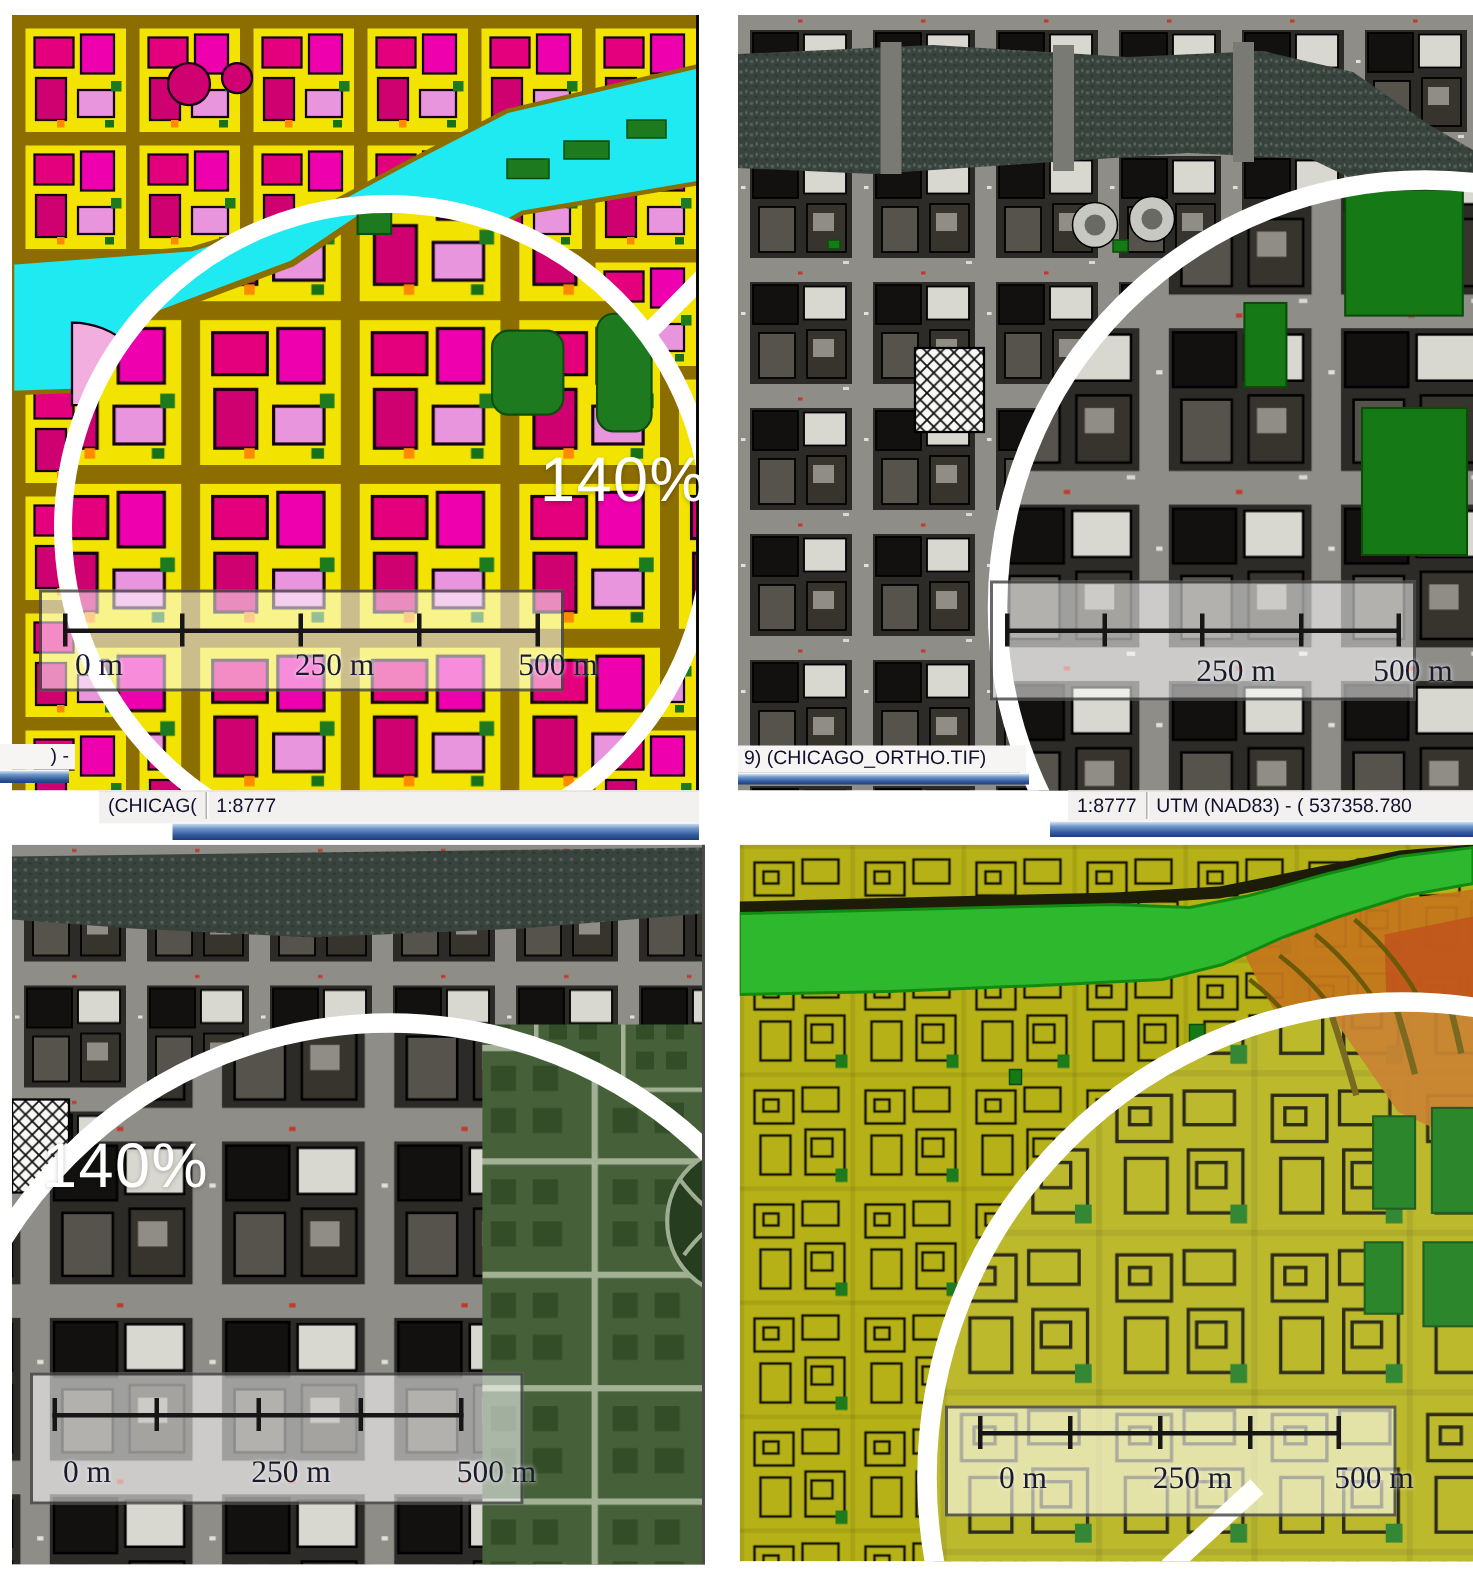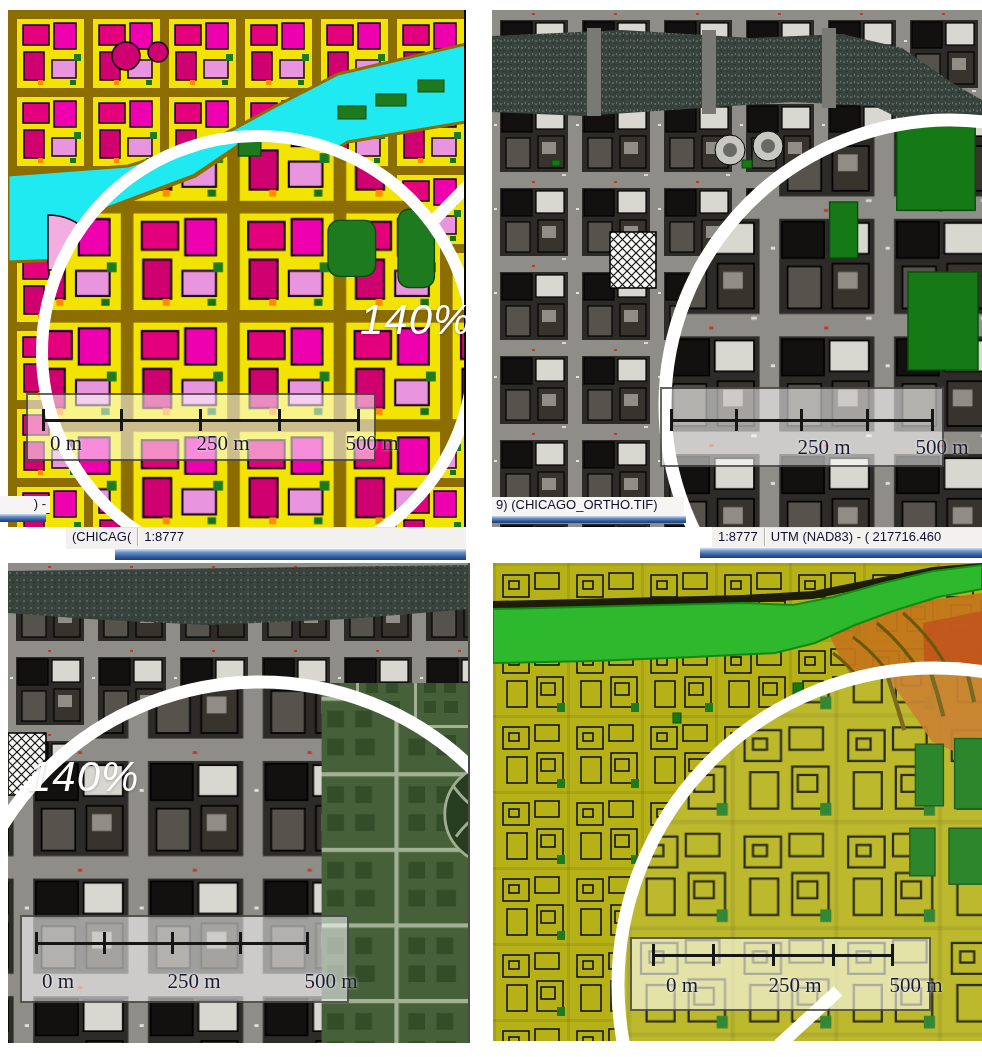--- a/index.html
+++ b/index.html
@@ -10,21 +10,21 @@
 
   
   .scalebar{position:absolute;background:rgba(255,255,255,.55);border:2px solid rgba(20,20,20,.65);}
   .sb-line{position:absolute;height:3px;background:#161616;}
   .sb-tick{position:absolute;width:3px;height:22px;background:#161616;top:-10px;}
   .sb-label{position:absolute;transform:translateX(-50%);font-family:"Liberation Serif",serif;
             font-size:21px;color:#1a1a2e;white-space:nowrap;text-shadow:0 0 3px rgba(255,255,255,.9);padding-left:44px;}
 
   
   .zoom-badge{position:absolute;color:#fff;font-size:42px;letter-spacing:1px;
-              font-family:"Liberation Sans",sans-serif;text-shadow:0 1px 3px rgba(0,0,0,.25);font-style:italic;}
+              font-family:"Liberation Sans",sans-serif;text-shadow:0 1px 3px rgba(0,0,0,.25);}
 
   
   .statusbar{position:absolute;display:flex;align-items:flex-start;background:#f2f1ef;
              border-top:1px solid #e6e5e2;font-size:13px;color:#10102e;white-space:nowrap;overflow:hidden;}
   .statusbar .seg{padding:1px 6px 2px 6px;border-left:1px solid #b5b2ae;box-shadow:inset 1px 0 0 #fdfdfd;}
   .statusbar .seg:first-child{border-left:none;box-shadow:none;}
   .bluebar{position:absolute;background:linear-gradient(180deg,#cfe0f2 0%,#6f96c8 30%,#30589c 72%,#1e3f78 100%);
            border-top:1px solid #f2f6fb;}
   .status-frag{position:absolute;background:#f6f5f3;font-size:13px;color:#10102e;
                white-space:nowrap;overflow:hidden;padding:0 4px;}
@@ -180,21 +180,21 @@
       </div>
       <span class="sb-label" style="left:140px;top:46px;">250 m</span>
       <span class="sb-label" style="left:258px;top:46px;">500 m</span>
     </div>
 
     <div class="status-frag" style="left:0;top:487px;width:184px;height:18px;">9) (CHICAGO_ORTHO.TIF)</div>
     <div class="bluebar" style="left:0;top:505px;width:194px;height:7px;"></div>
 
     <div class="statusbar" style="left:220px;top:517px;width:270px;height:20px;">
       <span class="seg">1:8777</span>
-      <span class="seg">UTM (NAD83) - ( 217716.460</span>
+      <span class="seg">UTM (NAD83) - ( 537358.780</span>
     </div>
     <div class="bluebar" style="left:208px;top:537px;width:282px;height:10px;"></div>
   </div>
 
   <div class="panel" style="left:8px;top:563px;width:462px;height:480px;">
     <svg width="462" height="480" viewBox="0 0 462 480">
       <defs>
         <pattern id="bl-p" width="82" height="84" patternUnits="userSpaceOnUse">
           <rect width="82" height="84" fill="#8e8d88"></rect>
           <rect x="8" y="10" width="68" height="68" fill="#2c2b28"></rect>

